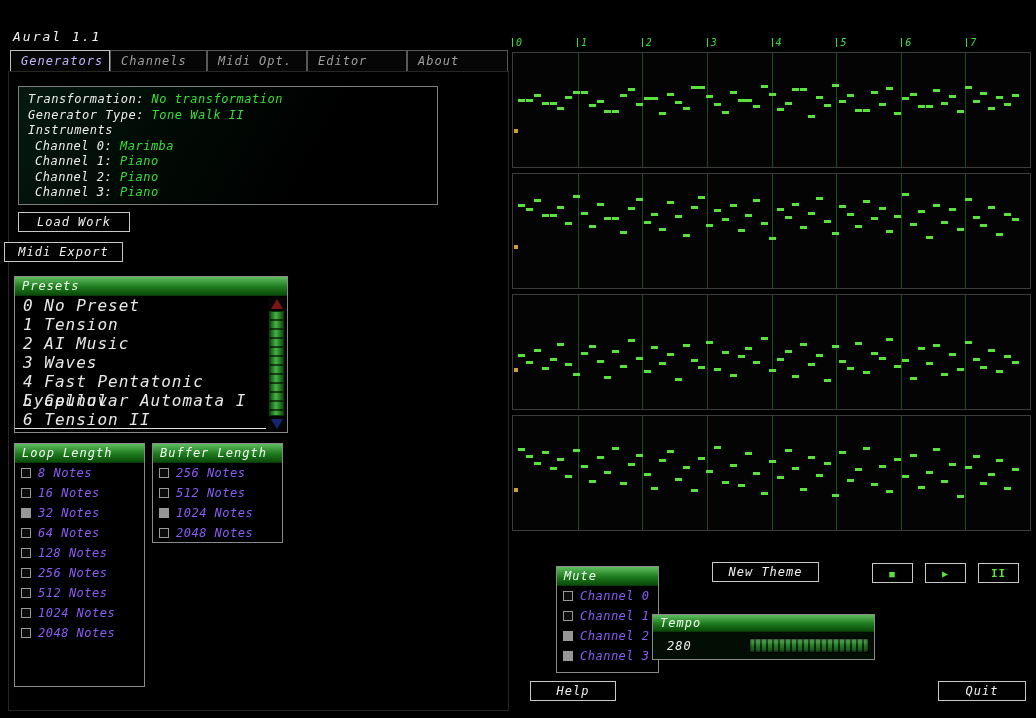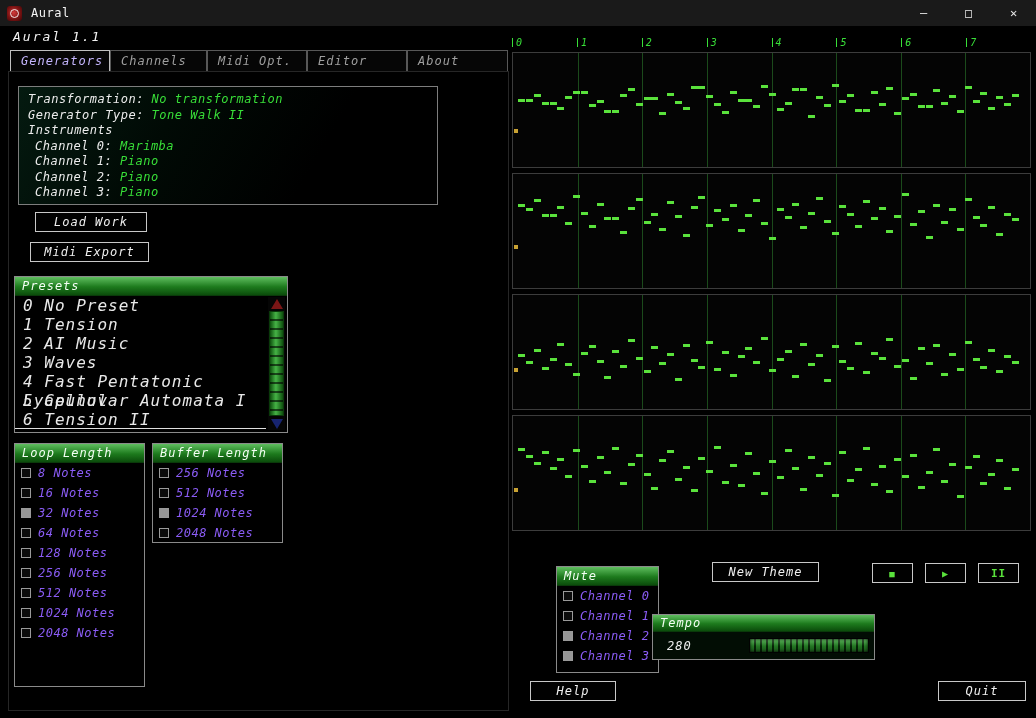--- a/index.html
+++ b/index.html
@@ -47,22 +47,22 @@
            color: #f4fff4; border-bottom: 1px solid #0a3a0a;
            background: linear-gradient(180deg, var(--header-light,#5fbe5f) 0%,
                        var(--header-mid,#1d7a1d) 55%, var(--header-dark,#0b4c0b) 100%); }
 
   
   .btn3d { position: absolute; height: 20px; line-height: 18px; text-align: center;
            background: #010101; border: 1px solid #c8c8c8; color: #f0f0f0;
            font-size: 12px; letter-spacing: 1px; cursor: default; }
   .sh::after { content: ""; position: absolute; left: 4px; top: 3px; width: 100%; height: 100%;
                background: #383838; transform: skewX(-14deg); z-index: -1; }
-  .load    { left: 35px;  top: 212px; width: 112px; }
-  .export  { left: 30px;  top: 242px; width: 119px; }
+  .load    { left: 18px;  top: 212px; width: 112px; }
+  .export  { left: 4px;  top: 242px; width: 119px; }
   .newtheme{ left: 712px; top: 562px; width: 107px; }
   .stopb   { left: 872px; top: 563px; width: 41px; }
   .playb   { left: 925px; top: 563px; width: 41px; }
   .pauseb  { left: 978px; top: 563px; width: 41px; }
   .help    { left: 530px; top: 681px; width: 86px; }
   .quit    { left: 938px; top: 681px; width: 88px; }
   .gstop  { font-style: normal; color: var(--note-green,#5ae23c); font-size: 9px; }
   .gplay  { font-style: normal; color: var(--note-green,#5ae23c); font-size: 10px; }
   .gpause { font-style: normal; color: var(--note-green,#5ae23c); font-weight: bold; font-size: 11px; letter-spacing: 1px; }
 
@@ -112,29 +112,20 @@
   .tempo-bar { flex: 1; height: 15px; margin-right: 5px; border: 1px solid #020202;
                box-shadow: inset 0 0 3px #000;
                background: linear-gradient(180deg, rgba(255,255,255,.22), rgba(0,0,0,.25) 55%, rgba(0,0,0,.5)),
                            repeating-linear-gradient(90deg, #2f9e2f 0 4px, #083008 4px 6px); }
 </style>
 </head>
 <body>
 
 <div id="app">
 
-  <div class="titlebar">
-    <span class="app-icon"></span>
-    <span class="wtitle">Aural</span>
-    <div class="wctrls">
-      <span class="wbtn">—</span>
-      <span class="wbtn">□</span>
-      <span class="wbtn">✕</span>
-    </div>
-  </div>
 
   <div class="app-title">Aural 1.1</div>
 
   <div class="tabbar">
     <div class="tab active">Generators</div>
     <div class="tab">Channels</div>
     <div class="tab">Midi Opt.</div>
     <div class="tab">Editor</div>
     <div class="tab">About</div>
   </div>

